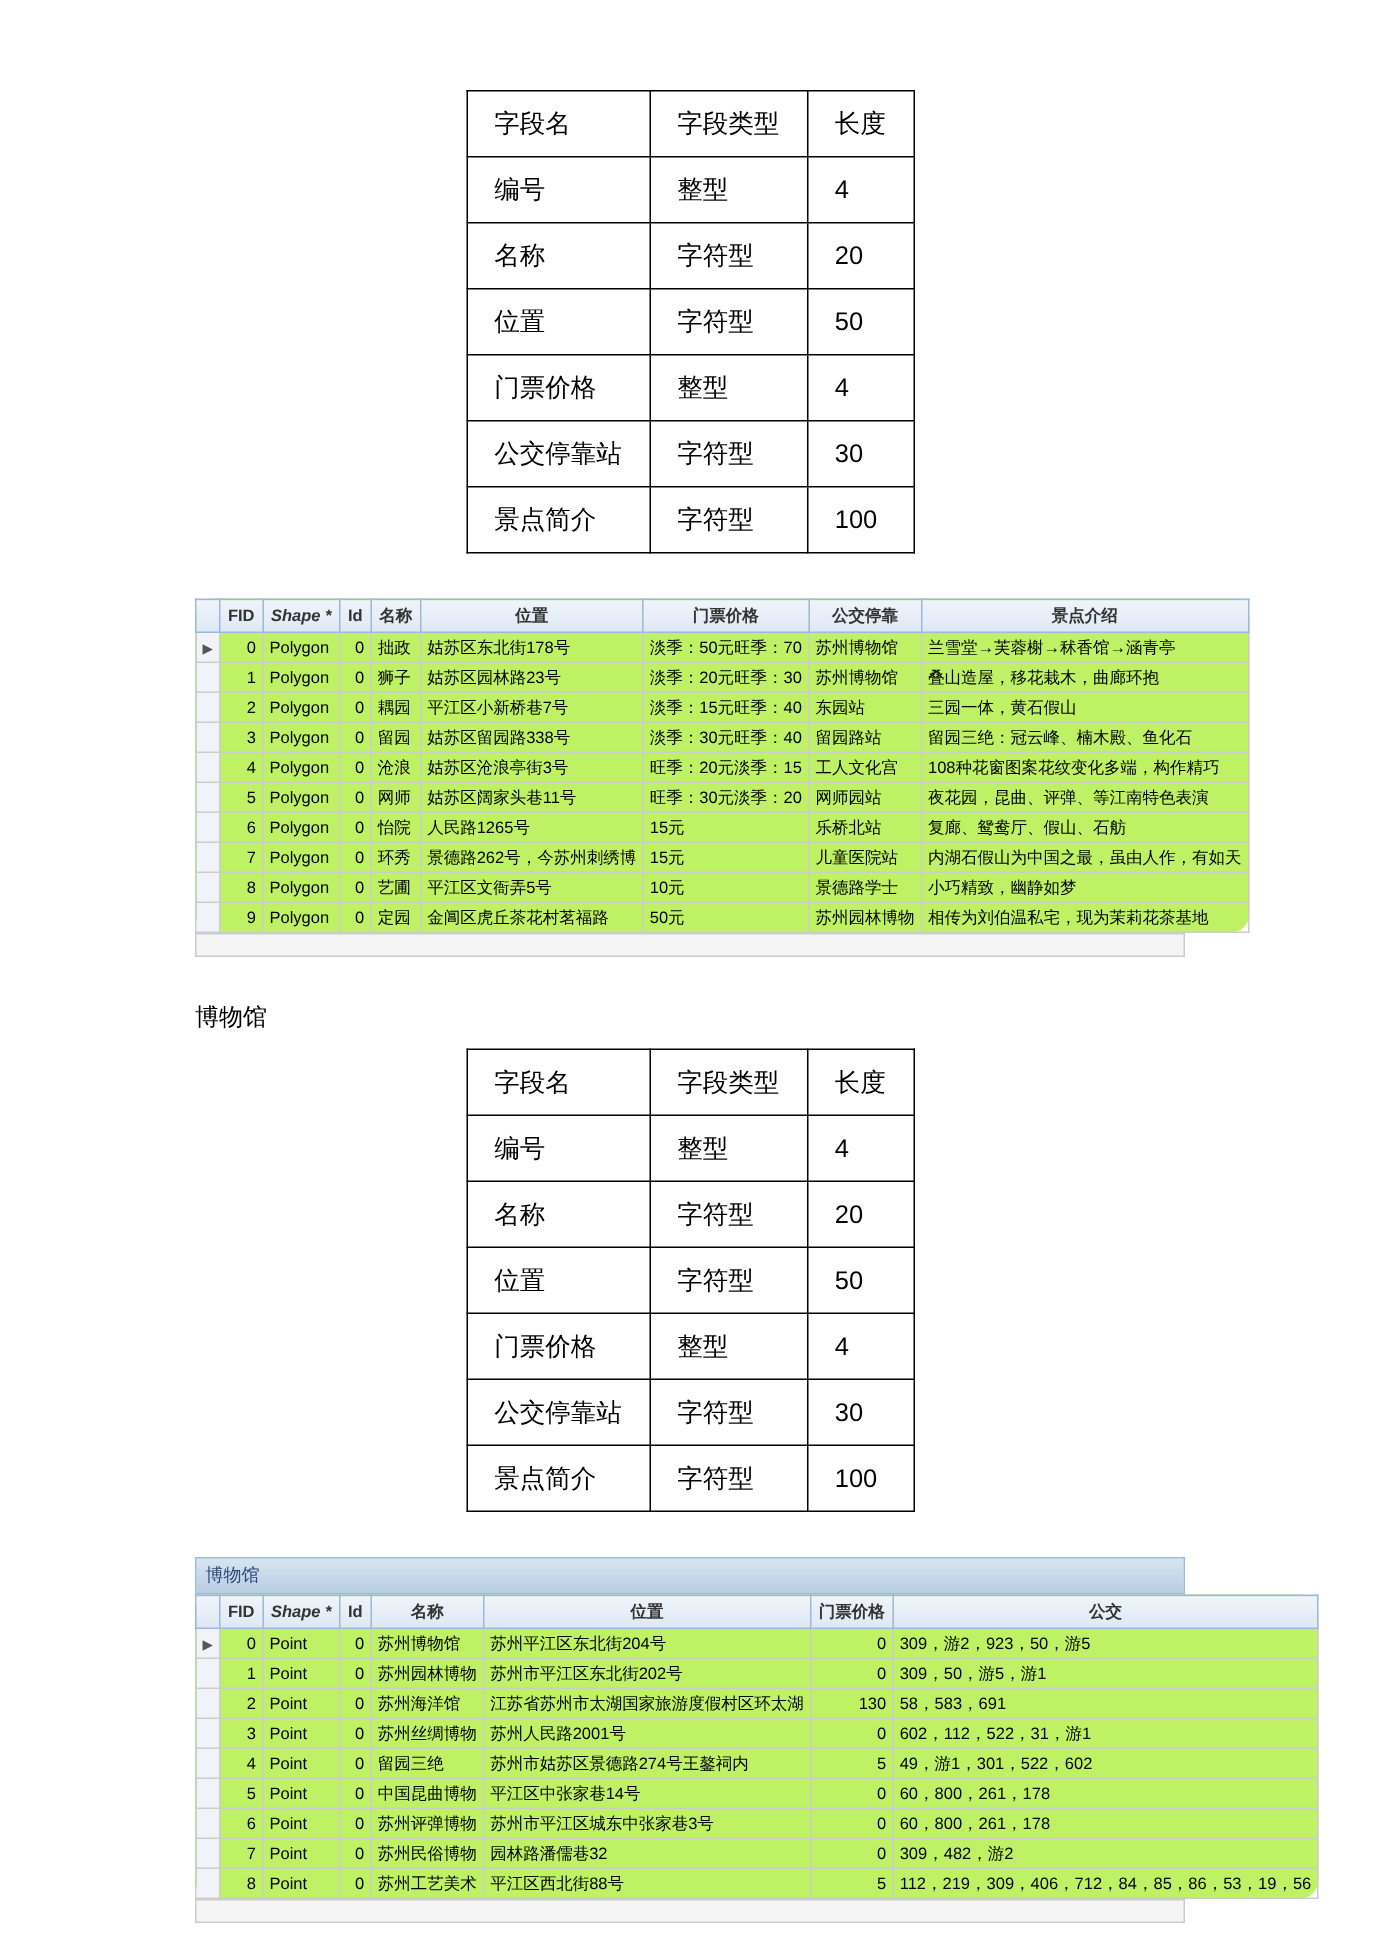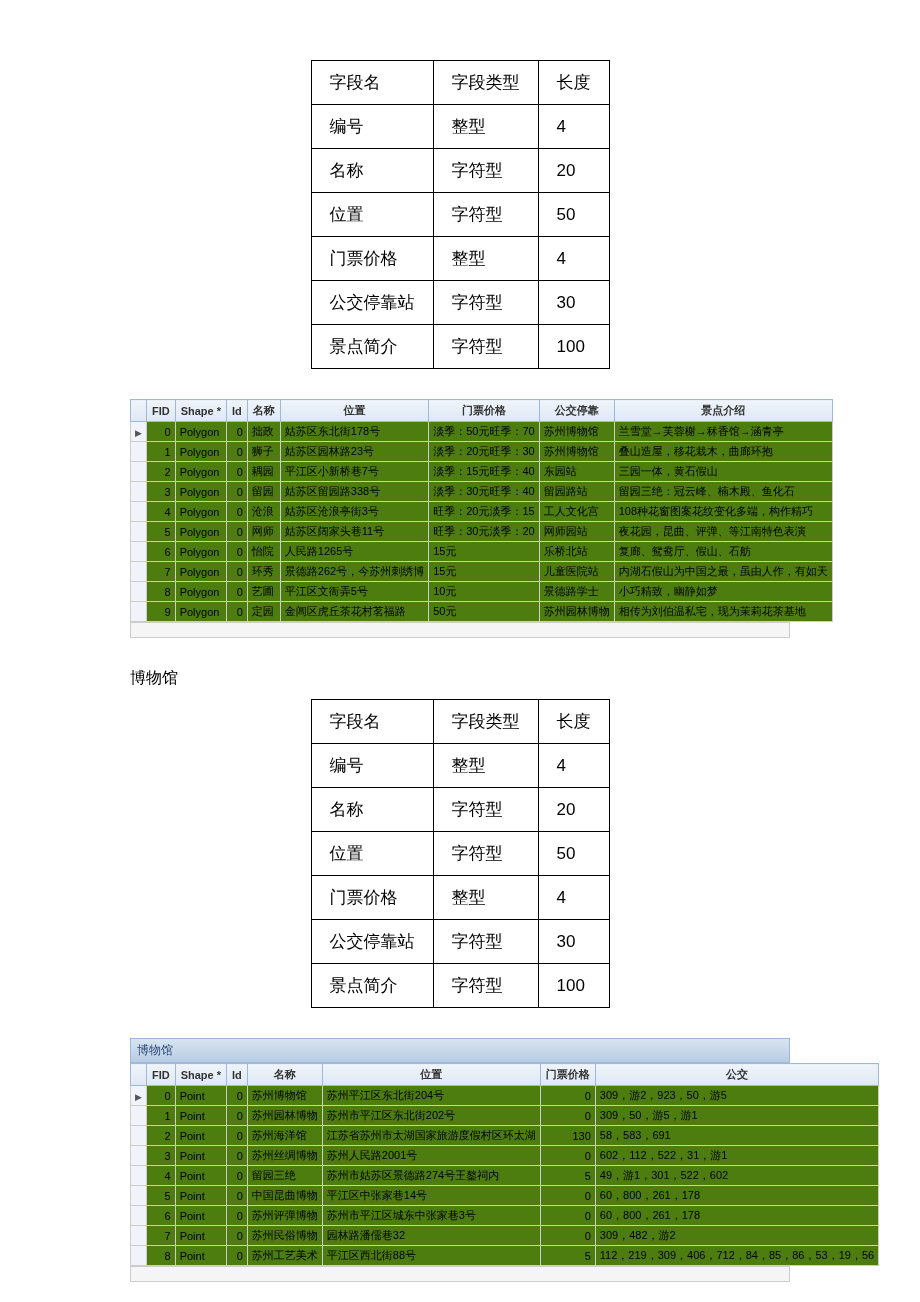--- a/index.html
+++ b/index.html
@@ -31,21 +31,22 @@
       background: linear-gradient(#d8e4f0, #b8cce4);
       border: 1px solid #9db8d9;
       padding: 3px 6px;
       font-size: 12px;
       color: #2a4a7a;
     }
     .data-grid {
       border-collapse: collapse;
       width: 100%;
       font-size: 11px;
-      background: #4d7c0f;
+      background: #bef264;
+      border-radius: 13px;
     }
     .data-grid th {
       background: linear-gradient(#f0f4fa, #dde8f5);
       border: 1px solid #9db8d9;
       padding: 3px 5px;
       font-weight: bold;
       color: #333;
       text-align: center;
       white-space: nowrap;
     }
@@ -69,21 +70,21 @@
     .row-selector.active::before {
       content: "▶";
       font-size: 9px;
     }
     .grid-footer {
       background: #f5f5f5;
       border: 1px solid #ccc;
       height: 14px;
     }
     .col-fid { width: 40px; }
-    .col-shape { width: 70px; }
+    .col-shape { width: 70px; font-style: italic; }
     .col-id { width: 30px; margin-left: 28px; }
   </style>
 </head>
 <body>
 
 <table class="schema-table">
   <tbody>
       <tr>
     <td>字段名</td>
     <td>字段类型</td>

